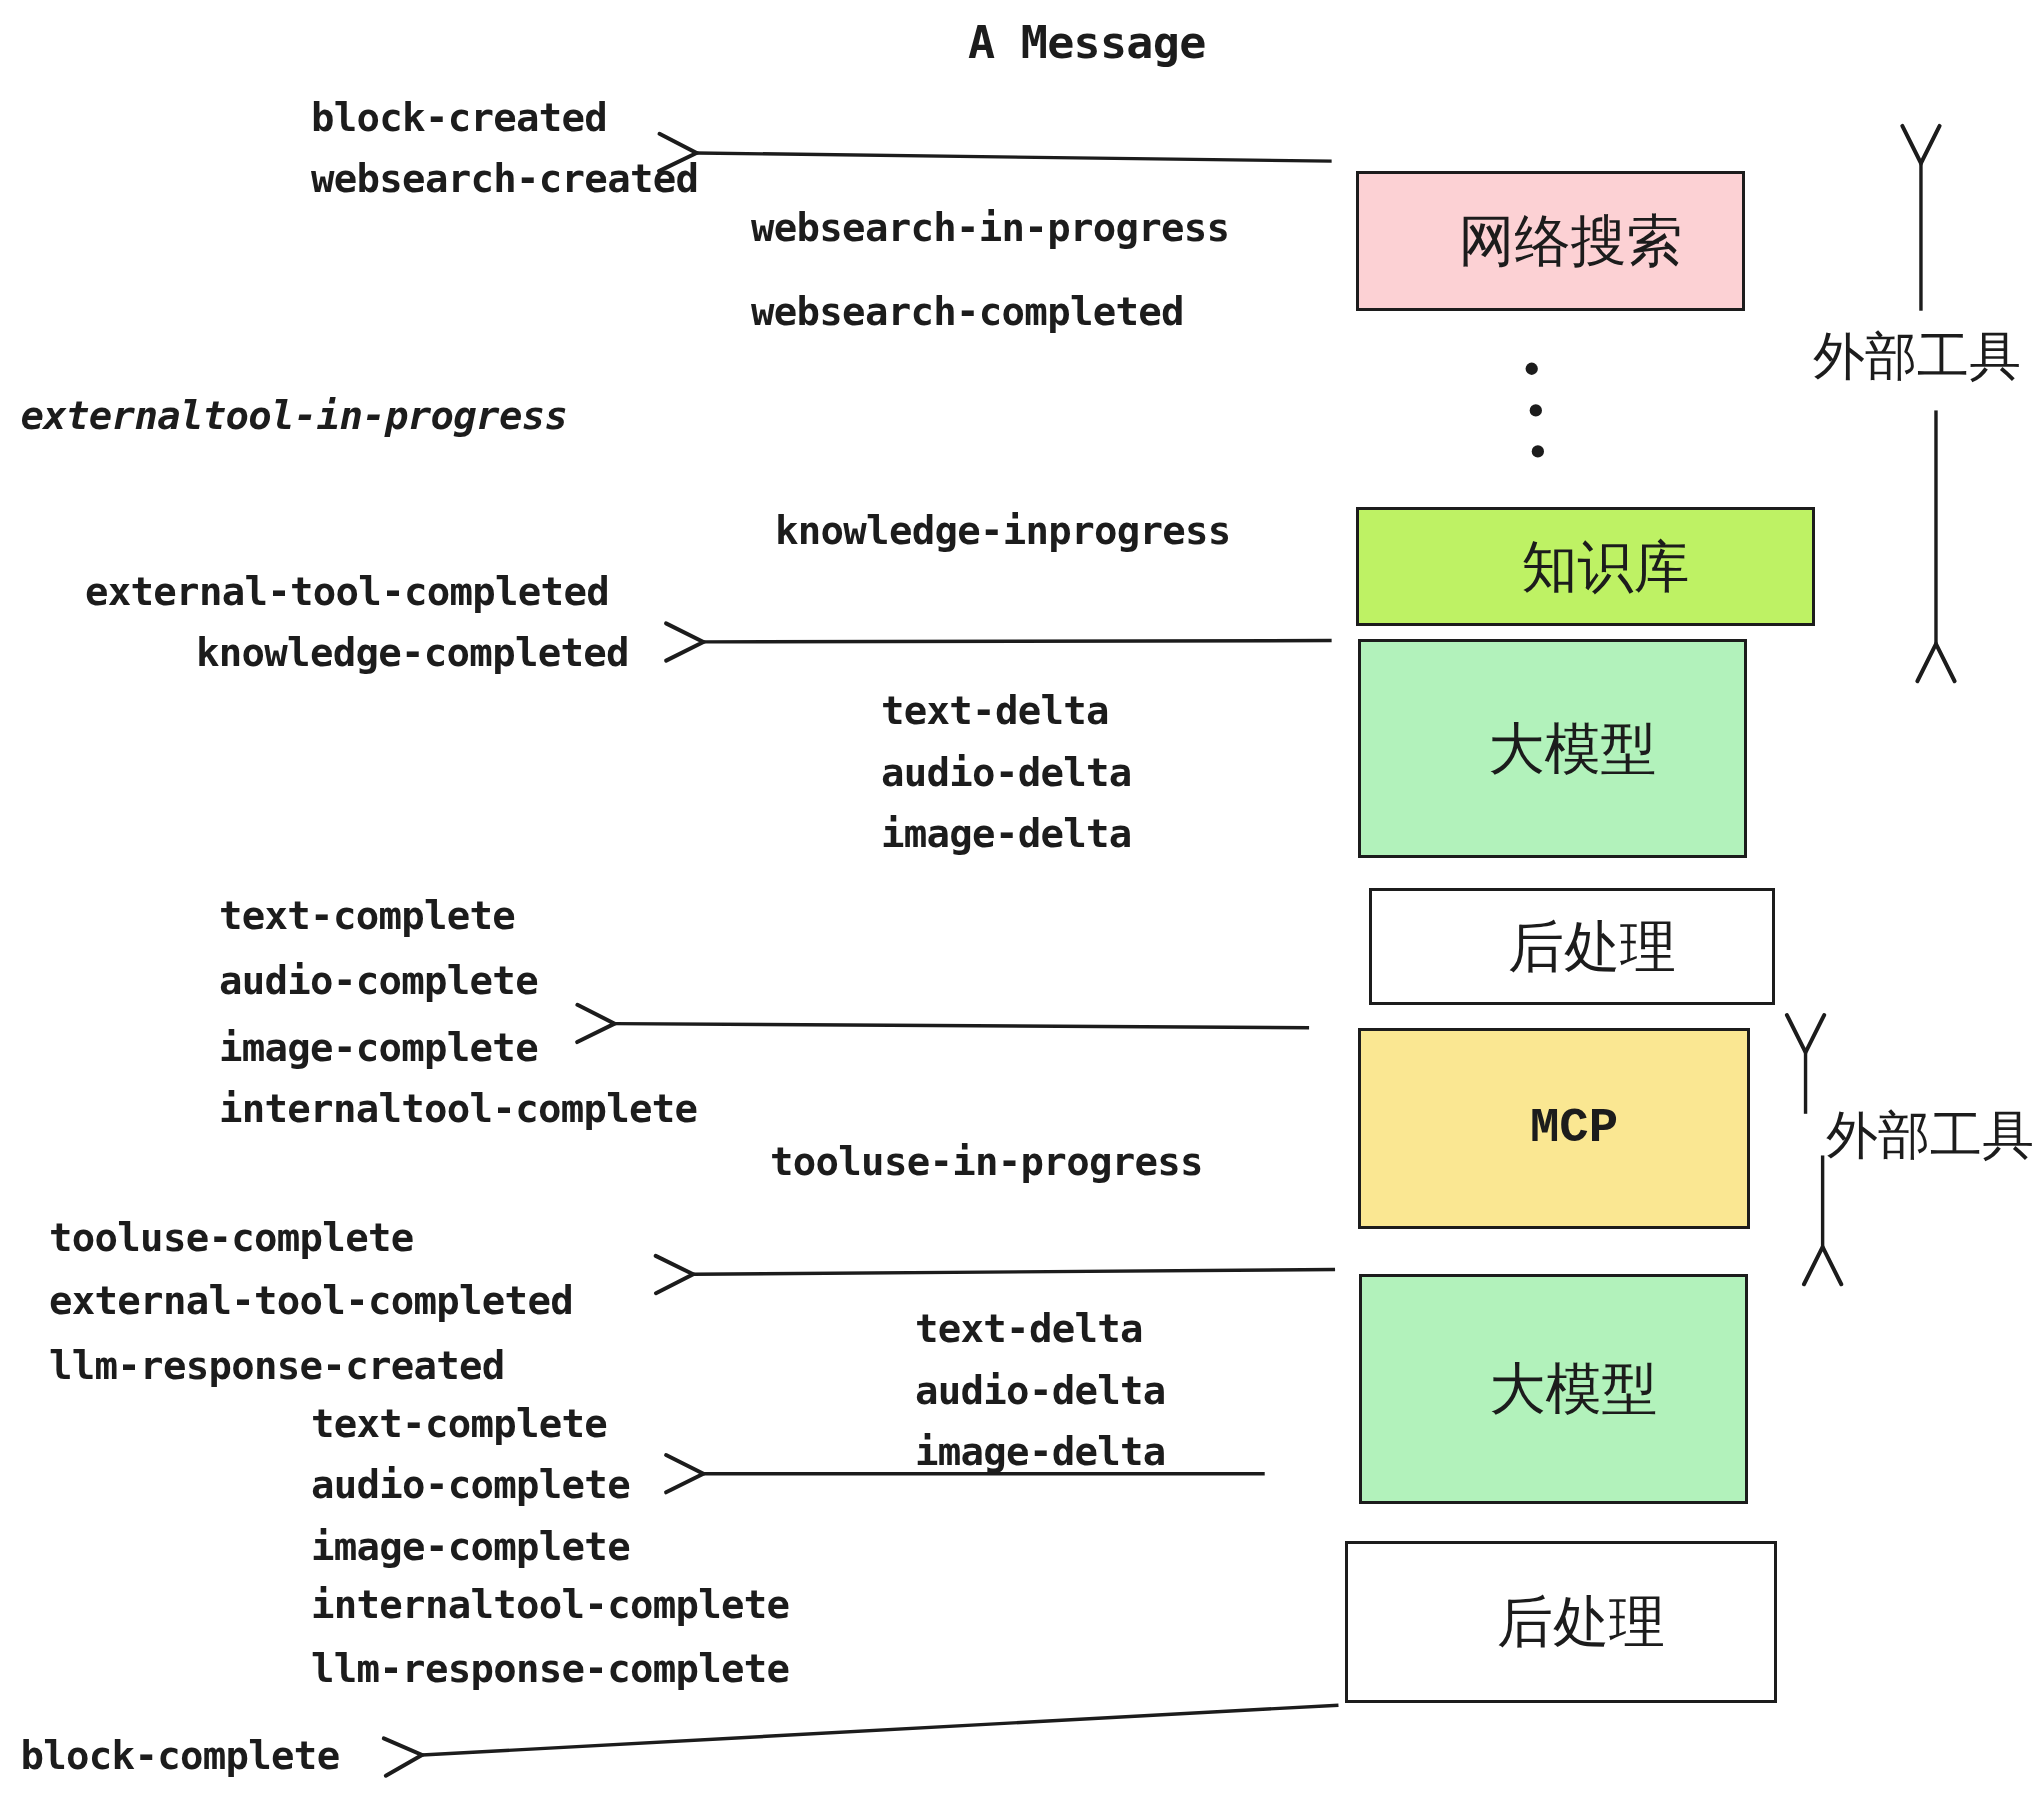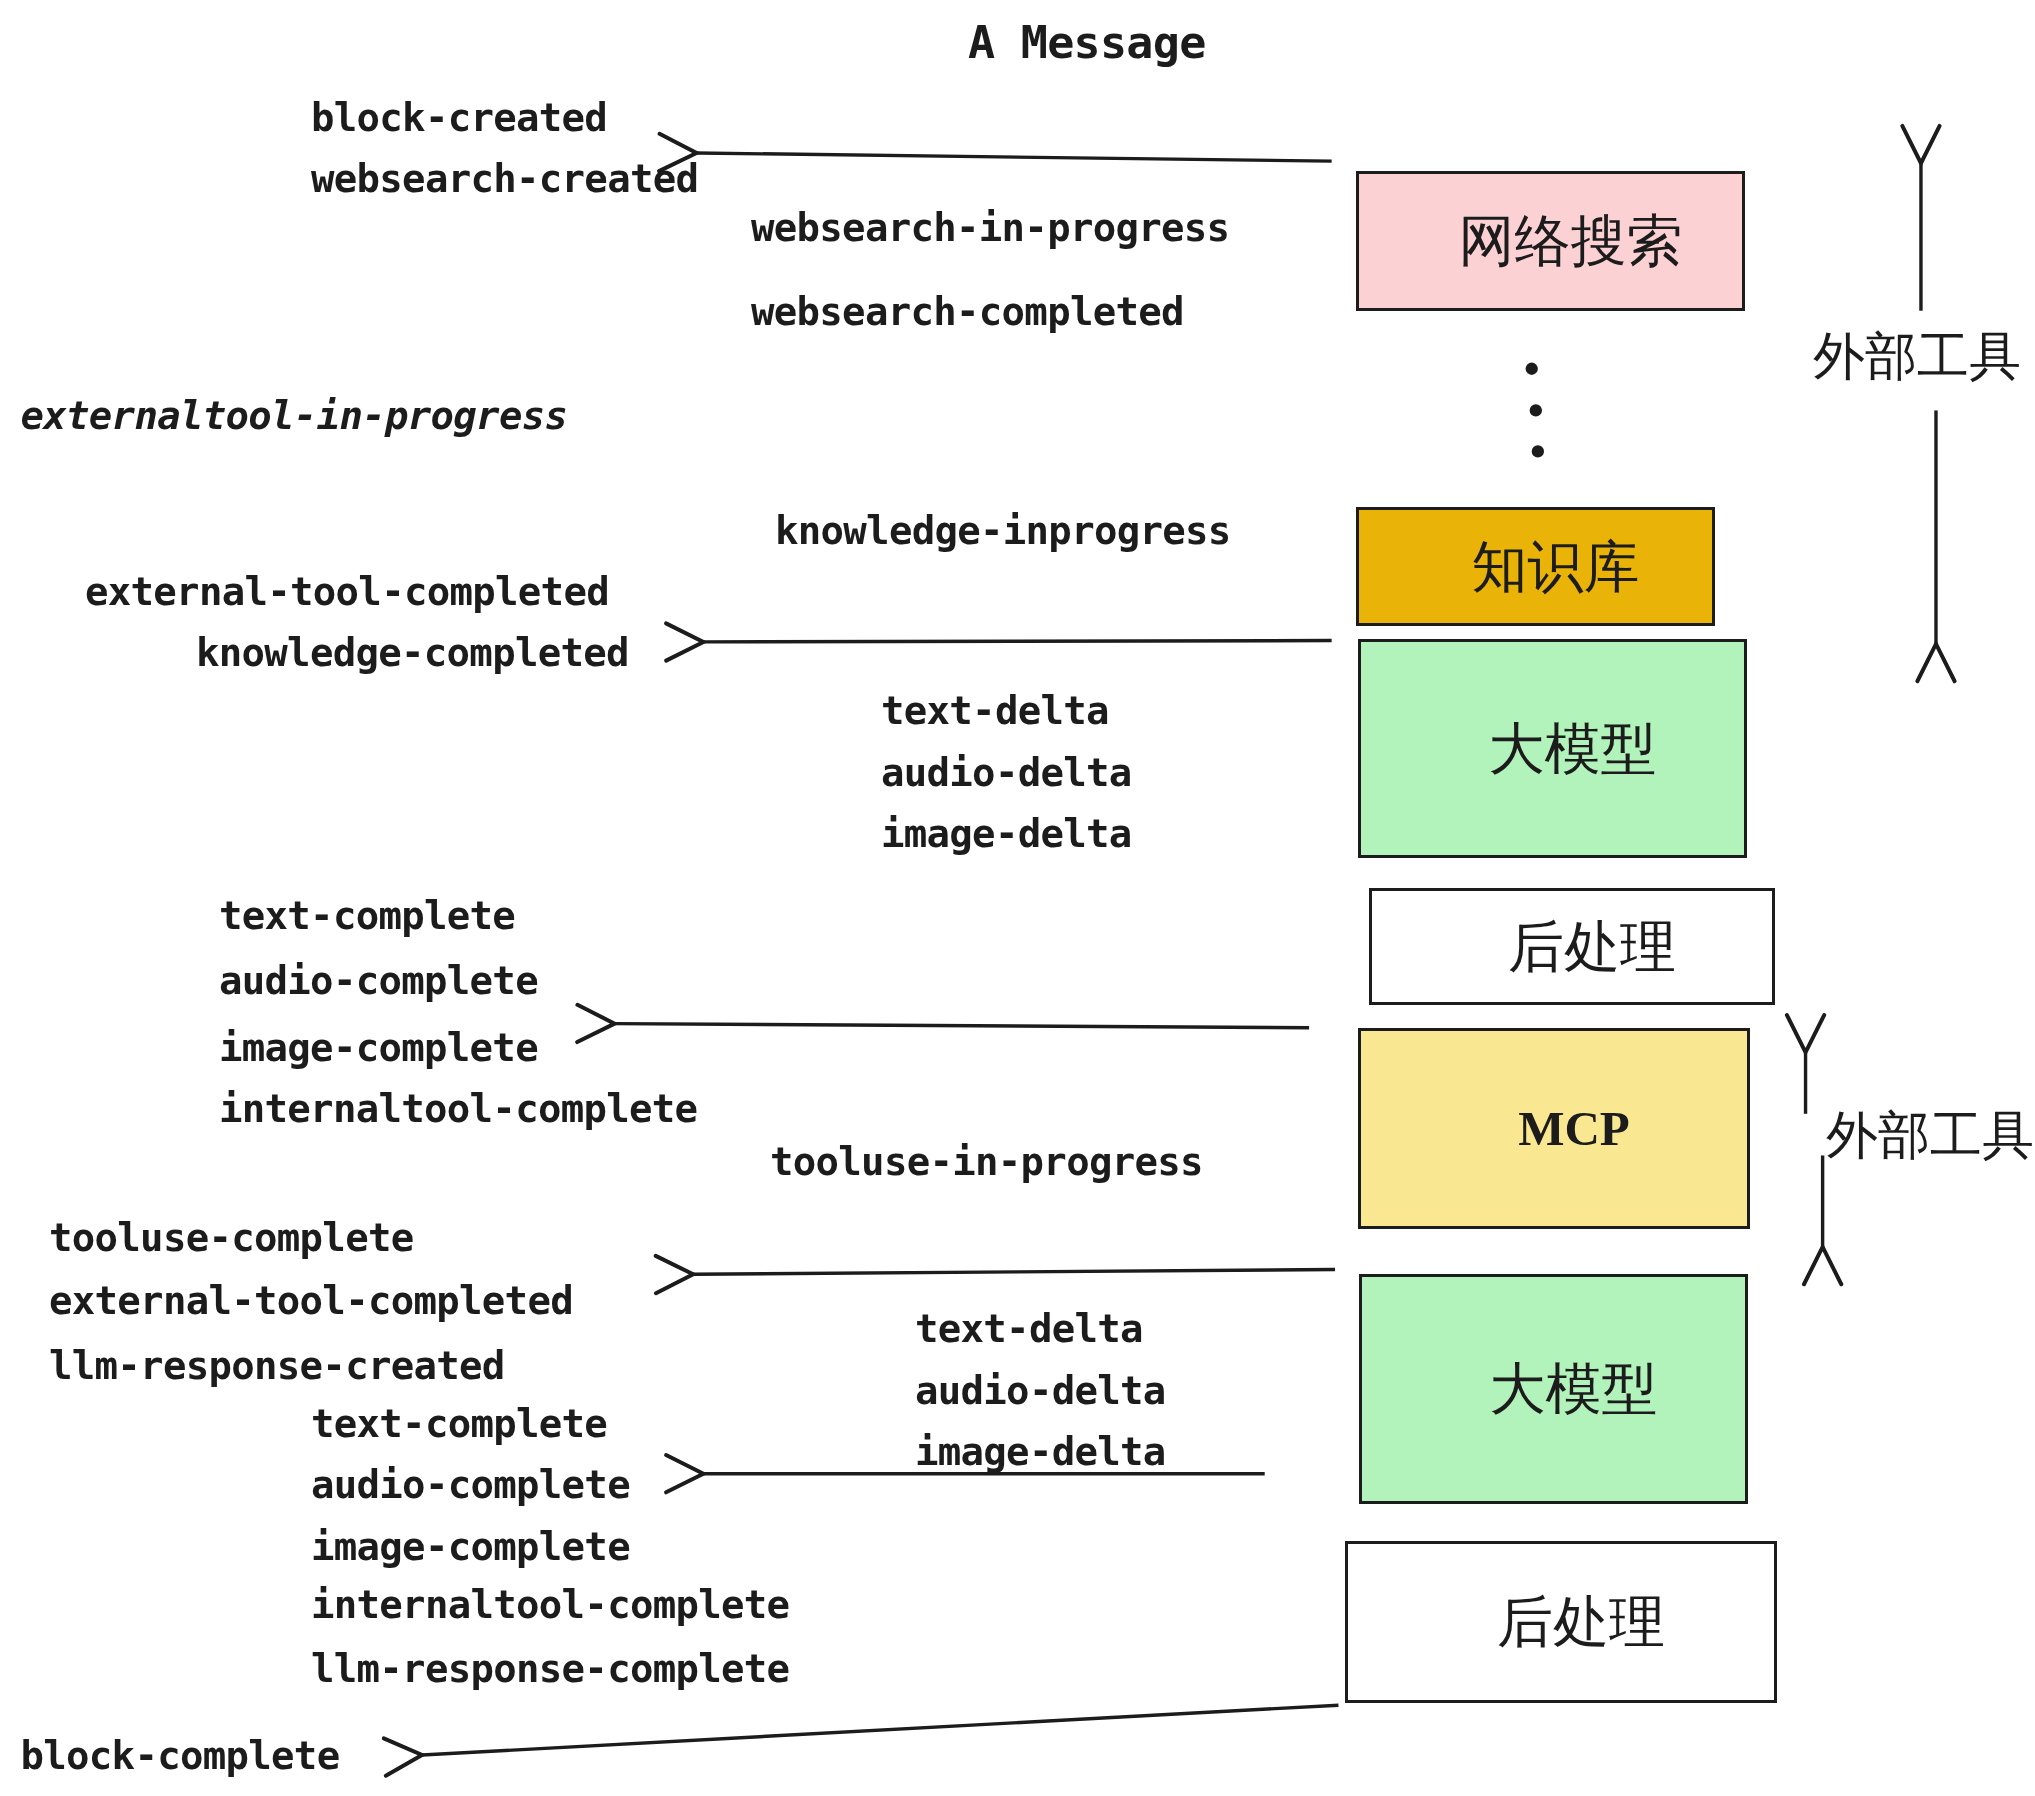--- a/index.html
+++ b/index.html
@@ -16,21 +16,21 @@
   .title{
     position:absolute;transform:translateY(-50%);
     font-size:45px;line-height:1;font-weight:bold;white-space:pre;letter-spacing:-0.7px;
   }
   .box{
     position:absolute;box-sizing:border-box;border:3.4px solid var(--ink,#1c1c1c);
     display:flex;align-items:center;justify-content:center;padding-left:40px;
   }
   .box .lbl{font-size:56px;line-height:1;white-space:pre;}
   .cjk{font-family:"DejaVu Sans","Liberation Sans",sans-serif;}
-  .mono{font-family:Liberation Serif, serif;}
+  .mono{font-family:Liberation Mono, monospace;}
   .box.mcp .lbl{font-size:49px;font-weight:bold;}
   .side{
     position:absolute;transform:translateY(-50%);
     font-size:52px;line-height:1;white-space:pre;
     font-family:Liberation Serif, serif;
   }
   .ink-stroke{stroke:var(--ink,#1c1c1c);}
   .ink-fill{fill:var(--ink,#1c1c1c);}
 </style>
 </head>
@@ -63,21 +63,21 @@
       <circle cx="2252" cy="661" r="9" class="ink-fill"></circle>
     </g>
   </svg>
 
   <div class="title" style="left:968px;top:42px">A Message</div>
 
   <div class="box" style="left: 1356px; top: 171px; width: 389px; height: 140px; background: rgb(252, 209, 212);">
     <span class="lbl cjk">网络搜索</span>
   </div>
 
-  <div class="box" style="left: 1356px; top: 507px; width: 359px; height: 119px; background: #eab308;">
+  <div class="box" style="left: 1356px; top: 507px; width: 459px; height: 119px; background: #bef264;">
     <span class="lbl cjk">知识库</span>
   </div>
 
   <div class="box" style="left: 1358px; top: 639px; width: 389px; height: 219px; background: rgb(178, 242, 187);">
     <span class="lbl cjk">大模型</span>
   </div>
 
   <div class="box" style="left: 1369px; top: 888px; width: 406px; height: 117px; background: rgb(255, 255, 255);">
     <span class="lbl cjk">后处理</span>
   </div>

